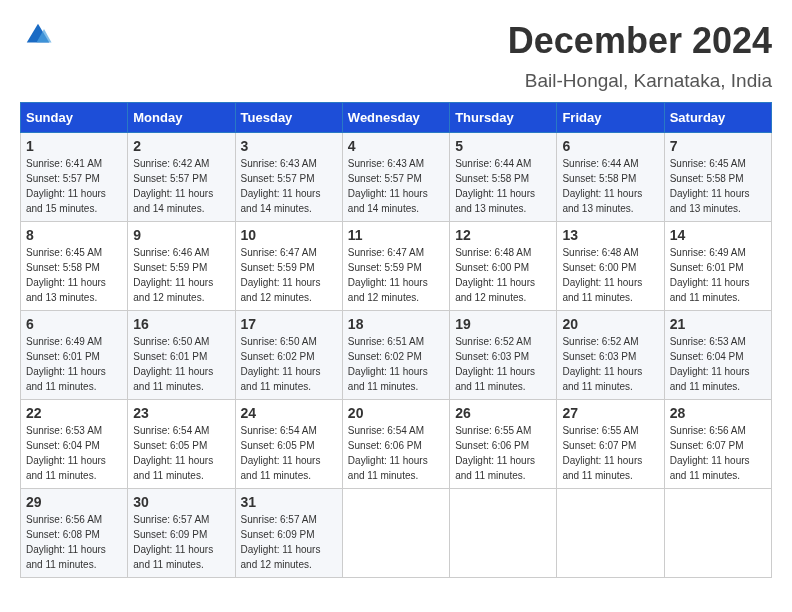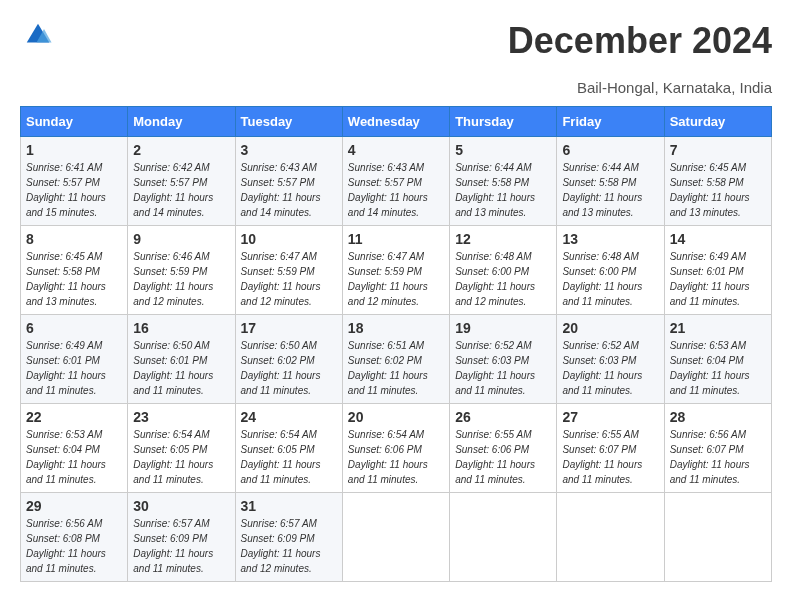--- a/index.html
+++ b/index.html
@@ -38,31 +38,31 @@
     .title-block {
       text-align: right;
     }
     .month-title {
       font-size: 36px;
       font-weight: bold;
       color: #333;
       margin-left: 40px;
     }
     .location-title {
-      font-size: 15px;
+      font-size: 19px;
       color: #555;
-      margin-top: 17px;
+      margin-top: 8px;
     }
     table {
       width: 100%;
       border-collapse: collapse;
       font-size: 11px;
     }
     thead tr th {
-      background-color: #3b82f6;
+      background-color: #1d4ed8;
       color: #fff;
       padding: 7px 5px;
       text-align: left;
       font-size: 13px;
       font-weight: bold;
       border: 1px solid #2979c4;
     }
     tbody tr td {
       border: 1px solid #ccc;
       padding: 5px 5px;
@@ -80,21 +80,20 @@
       font-size: 14px;
       font-weight: bold;
       color: #333;
       display: block;
       margin-bottom: 2px;
     }
     .day-detail {
       font-size: 10px;
       color: #333;
       line-height: 1.5;
-      font-style: italic;
     }
     .empty-cell {
       background: #fff !important;
     }
   </style>
 </head>
 <body>
 
 <div class="header">
   <div class="logo">

